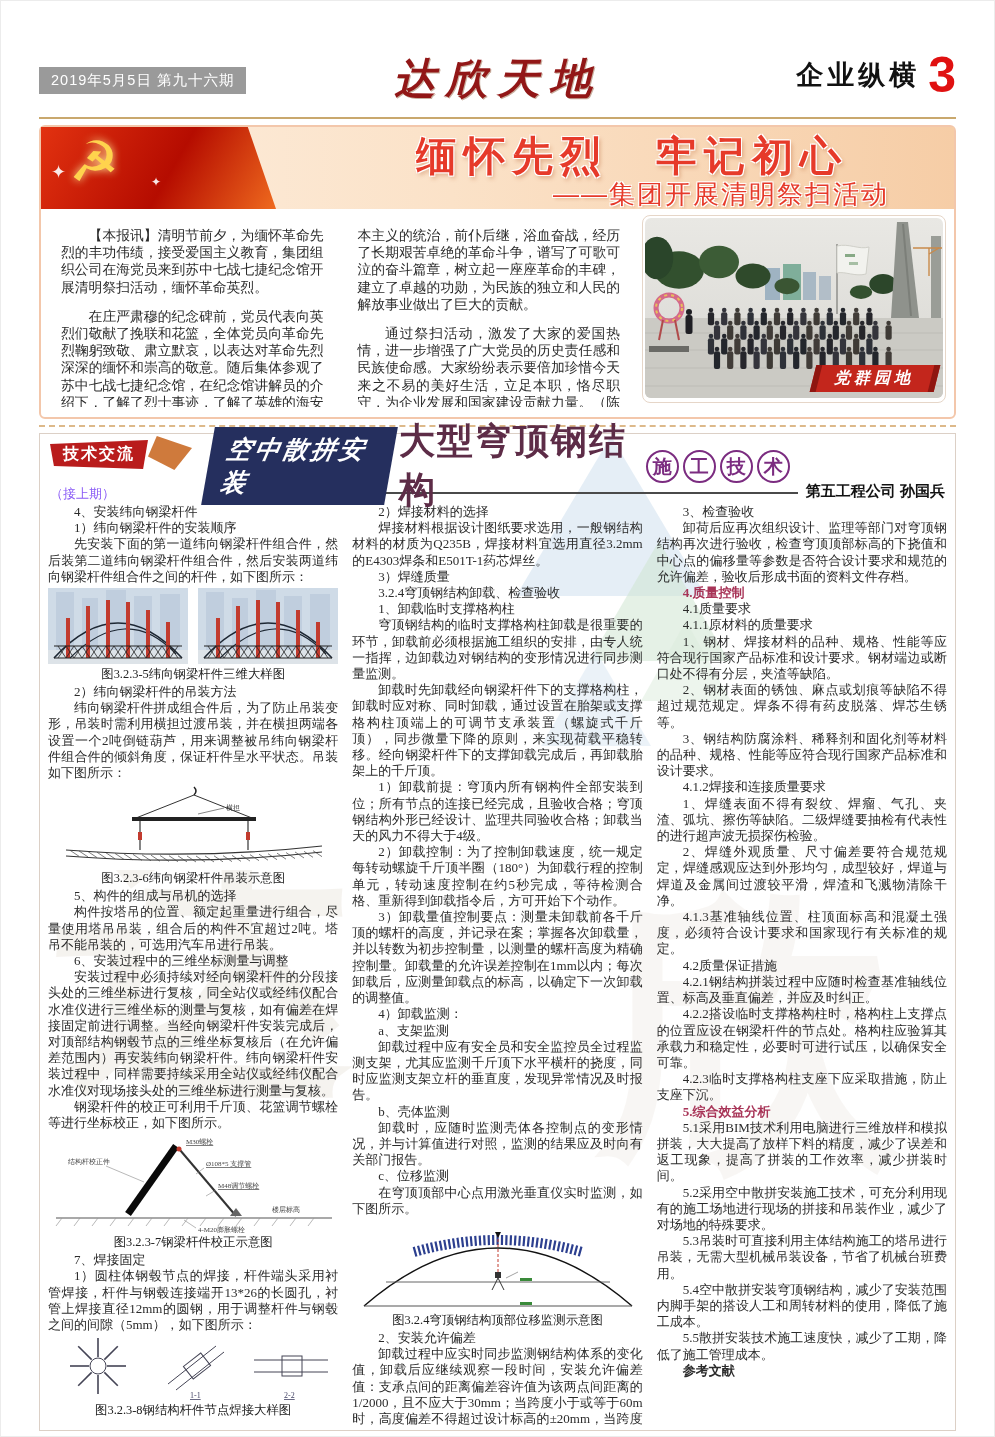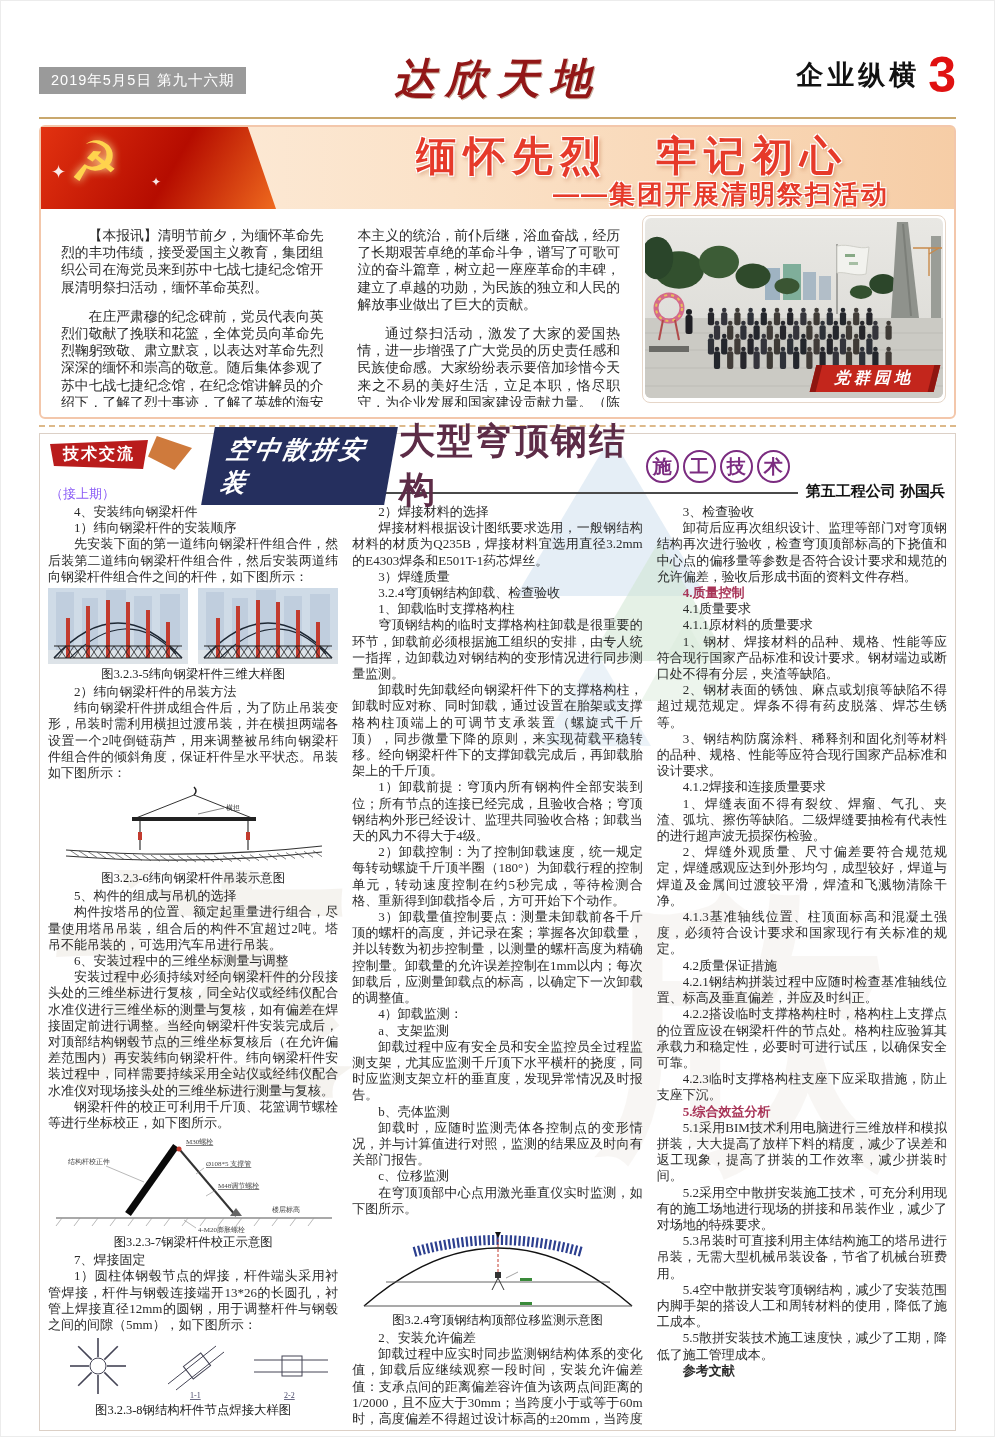--- a/index.html
+++ b/index.html
@@ -37,21 +37,21 @@
           background:linear-gradient(120deg,#e23210 0%,#b50c00 55%,#ef6a1e 100%);
           clip-path:polygon(0 0,88% 0,100% 100%,0 100%);}
   .emblem .hs{position:absolute;left:28px;top:2px;font-size:56px;color:#ffd34d;text-shadow:0 0 8px #ffef9e;}
   .emblem .sp1,.emblem .sp2{position:absolute;color:#fff;opacity:.9;}
   .emblem .sp1{left:10px;top:34px;font-size:18px;}
   .emblem .sp2{left:110px;top:48px;font-size:12px;}
   .banner-t1{position:absolute;left:266px;top:2px;width:650px;text-align:center;
              font-family:"Liberation Sans",sans-serif;font-weight:bold;font-size:41px;letter-spacing:7px;color:#e63a2a;
              text-shadow:-1px -1px 0 #fff,1px -1px 0 #fff,-1px 1px 0 #fff,1px 1px 0 #fff,2px 3px 4px rgba(170,70,20,.35);}
   .banner-t2{position:absolute;left:420px;top:50px;width:520px;text-align:center;
-             font-family:"Liberation Sans",sans-serif;font-weight:bold;font-size:26px;letter-spacing:2px;color:#e63a2a;
+             font-family:"Liberation Sans",sans-serif;font-weight:normal;font-size:26px;letter-spacing:2px;color:#e63a2a;
              text-shadow:-1px -1px 0 #fff,1px -1px 0 #fff,-1px 1px 0 #fff,1px 1px 0 #fff,2px 2px 3px rgba(170,70,20,.3);}
   .a1-body{display:flex;gap:10px;padding:6px 8px 10px;height:192px;}
   .a1-col{width:294px;font-size:13.8px;line-height:17.2px;text-align:justify;overflow:hidden;}
   .a1-col p{margin:12px;}
   .a1-col p.ind{text-indent:2em;}
   .photo-wrap{position:relative;width:306px;height:188px;border:1px solid #e6d6c8;border-radius:8px;background:#fff;padding:2px;box-sizing:border-box;}
   .photo-wrap svg{border-radius:6px;display:block;}
   .ribbon{position:absolute;right:8px;bottom:10px;background:#c3261c;color:#fff;
           font-family:"Liberation Sans",sans-serif;font-size:16px;font-weight:bold;letter-spacing:4px;
           padding:3px 16px;transform:skewX(-14deg);border-left:6px solid #8f1610;border-right:6px solid #8f1610;}

